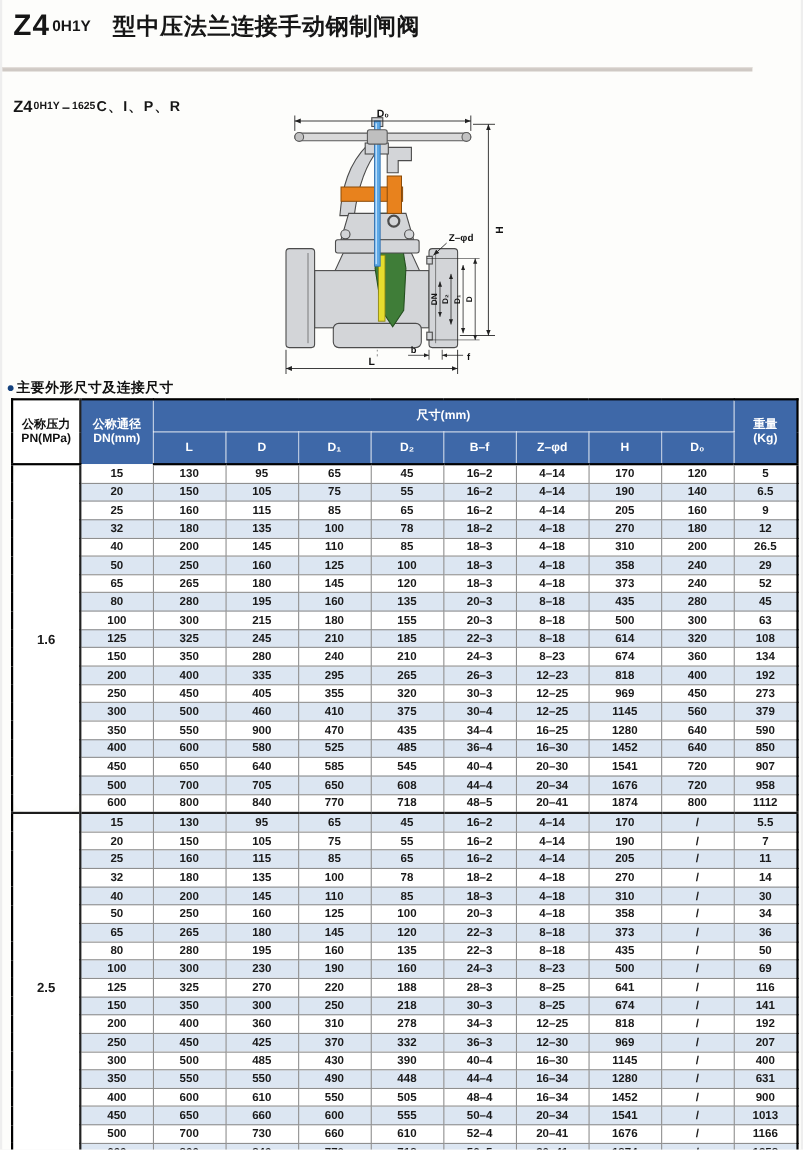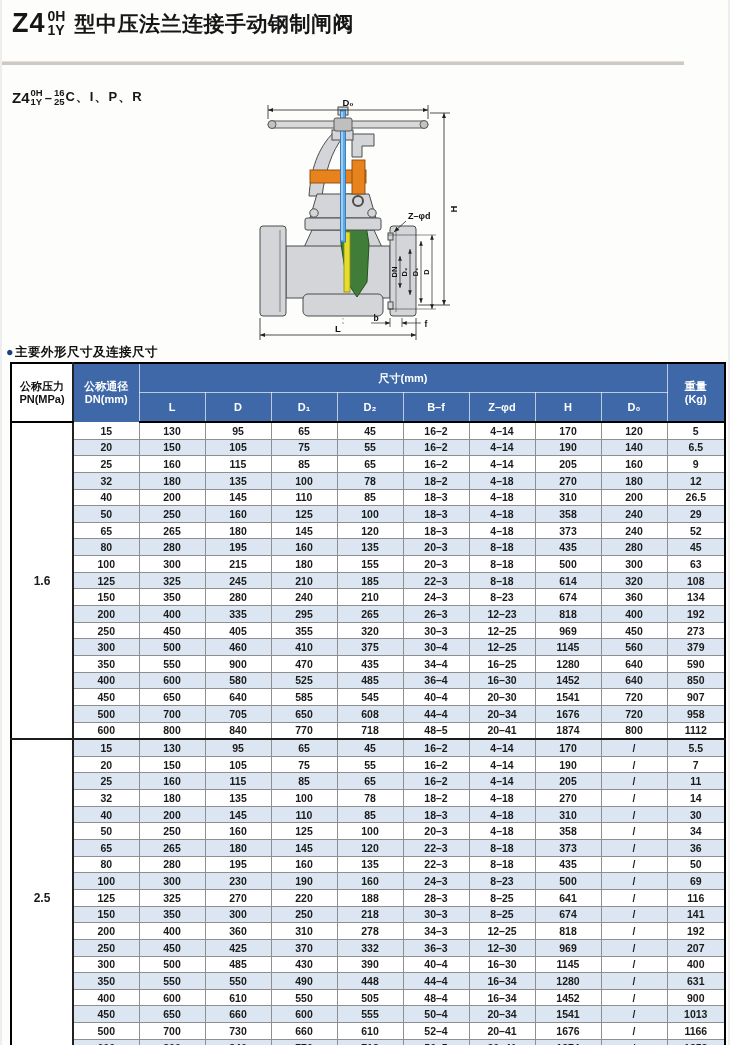--- a/index.html
+++ b/index.html
@@ -15,23 +15,23 @@
     overflow:hidden;
     color:#111;
   }
   
   .title-row{
     position:absolute;top:8px;left:10px;
     display:flex;align-items:center;gap:2px;
     font-weight:bold;color:#161616;
   }
   .title-z4{font-size:27px;letter-spacing:1px;}
-  .stack{display:inline-flex;flex-direction:column;line-height:.95;font-weight:bold;}
+  .stack{display:inline-flex;line-height:.95;font-weight:bold;}
   .stack-lg{font-size:14px;}
-  .title-suffix{font-size:21px;letter-spacing:.5px;margin-left:7px;}
+  .title-suffix{font-size:21px;letter-spacing:.5px;margin-left:18px;}
   .rule{
     position:absolute;top:61px;left:0;width:682px;height:3px;
     background:#cfc9c4;border-top:1px solid #e4dfdb;
   }
   
   .model-row{
     position:absolute;top:88px;left:10px;
     display:flex;align-items:center;gap:1px;
     font-weight:bold;color:#161616;
   }

